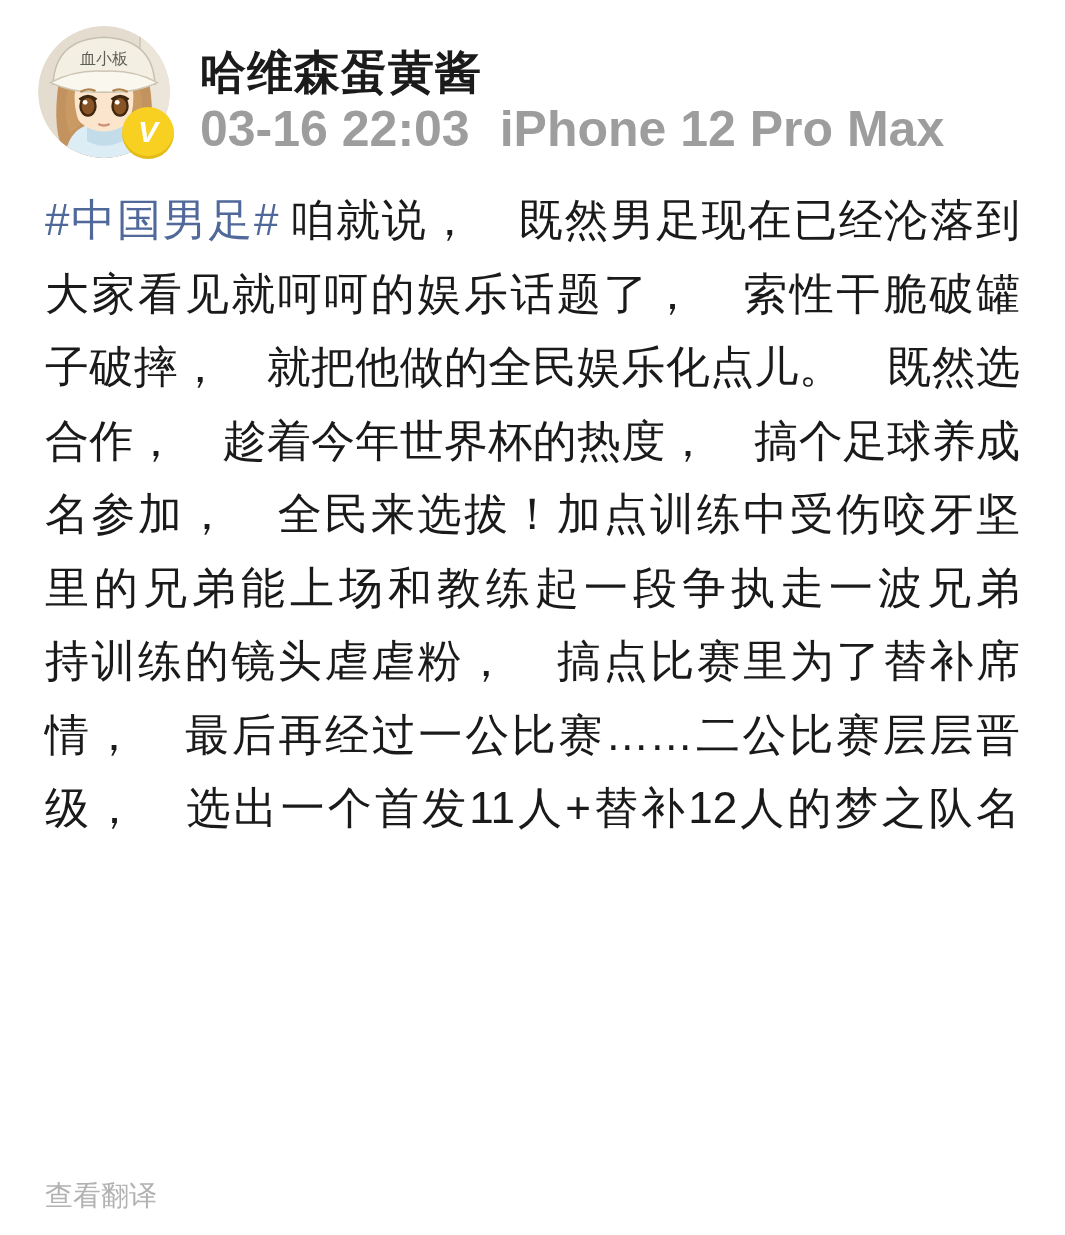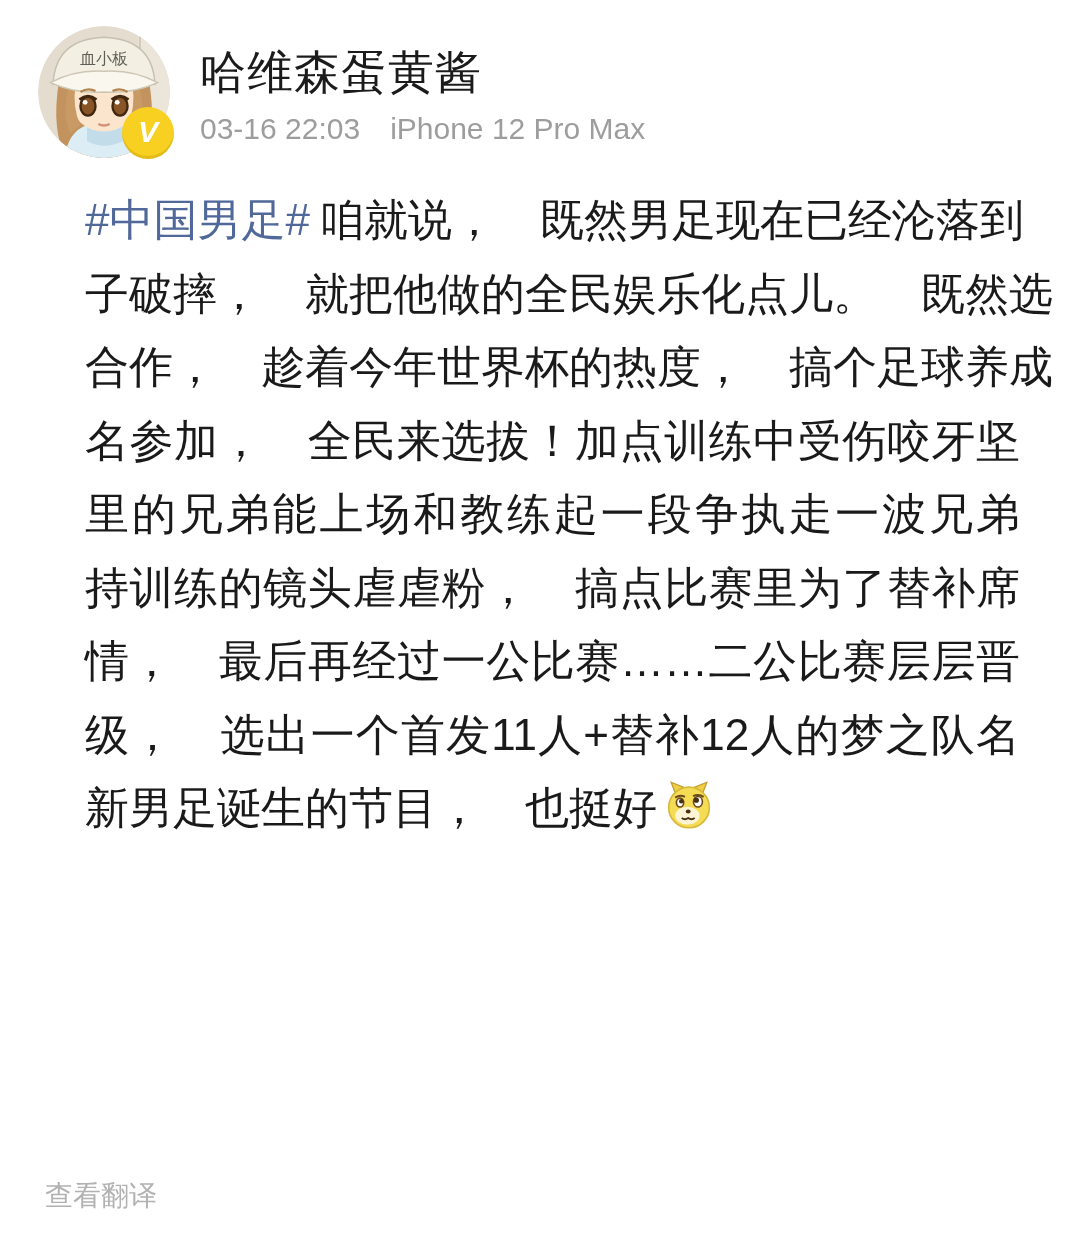--- a/index.html
+++ b/index.html
@@ -24,37 +24,37 @@
     background:#f7d022;border-radius:50%;
     display:flex;align-items:center;justify-content:center;
     box-shadow:inset 0 -3px 0 rgba(190,150,0,.35);
   }
   .badge span{
     color:#ffffff;font-size:30px;font-weight:bold;font-style:italic;
     transform:translateY(-1px);
   }
   .username{
     position:absolute;left:200px;top:44px;
-    font-size:46px;line-height:56px;font-weight:400;color:#1b1b1b;
+    font-size:46px;line-height:56px;font-weight:700;color:#1b1b1b;
     letter-spacing:1px;
   }
   .meta{
     position:absolute;left:200px;top:106px;
-    font-size:30px;line-height:46px;color:#9d9d9d;font-weight:400;
+    font-size:50px;line-height:46px;color:#9d9d9d;font-weight:700;
   }
   .meta .device{margin-left:30px;}
 
   
   .body{
     position:absolute;left:45px;top:183px;width:975px;
     color:#1a1a1a;font-size:44px;font-weight:500;
   }
   .line{
     height:73.5px;line-height:73.5px;white-space:nowrap;
-    text-align:justify;text-align-last:justify;margin-left:40px;
+    text-align:justify;text-align-last:justify;
   }
   .line.last{text-align-last:left;}
   .hashtag{color:#50699a;margin-right:10px;}
   .doge{
     width:52px;height:52px;display:inline-block;
     vertical-align:-8px;margin-left:6px;
   }
 
   
   .translate{
@@ -116,40 +116,25 @@
     </div>
   </div>
 
   <div class="username">哈维森蛋黄酱</div>
   <div class="meta">
     <span>03-16 22:03</span><span class="device">iPhone 12 Pro Max</span>
   </div>
 
   <div class="body">
     <div class="line"><span class="hashtag">#中国男足#</span><span>咱就说，　既然男足现在已经沦落到</span></div>
+    <div class="line">大家看见就呵呵的娱乐话题了，　索性干脆破罐</div>
     <div class="line">子破摔，　就把他做的全民娱乐化点儿。　既然选</div>
     <div class="line">合作，　趁着今年世界杯的热度，　搞个足球养成</div>
     <div class="line">名参加，　全民来选拔！加点训练中受伤咬牙坚</div>
     <div class="line">里的兄弟能上场和教练起一段争执走一波兄弟</div>
     <div class="line">持训练的镜头虐虐粉，　搞点比赛里为了替补席</div>
     <div class="line">情，　最后再经过一公比赛……二公比赛层层晋</div>
     <div class="line">级，　选出一个首发11人+替补12人的梦之队名</div>
-    <div class="line last">
-      <span>新男足诞生的节目，　也挺好</span><svg class="doge" viewBox="0 0 64 64">
-        <path d="M15,17 L10,4 L25,10 Z" fill="#f0cf45" stroke="#c19b2e" stroke-width="1.5"></path>
-        <path d="M49,17 L54,4 L39,10 Z" fill="#f0cf45" stroke="#c19b2e" stroke-width="1.5"></path>
-        <circle cx="32" cy="35" r="25" fill="#f5dc55" stroke="#d8b83a" stroke-width="2"></circle>
-        <ellipse cx="30" cy="45" rx="15" ry="11" fill="#fcf4d4"></ellipse>
-        <path d="M15,23 Q21,19 27,22" stroke="#6b4a1e" stroke-width="2.5" fill="none"></path>
-        <path d="M37,21 Q44,18 50,22" stroke="#6b4a1e" stroke-width="2.5" fill="none"></path>
-        <ellipse cx="21" cy="29" rx="4.5" ry="5.5" fill="#ffffff" stroke="#6b4a1e" stroke-width="2"></ellipse>
-        <circle cx="22.5" cy="27.5" r="2.8" fill="#4a3013"></circle>
-        <ellipse cx="43" cy="28" rx="5.5" ry="6.5" fill="#ffffff" stroke="#6b4a1e" stroke-width="2"></ellipse>
-        <circle cx="41" cy="26" r="3.2" fill="#4a3013"></circle>
-        <ellipse cx="31" cy="40" rx="3" ry="2.4" fill="#4a3013"></ellipse>
-        <path d="M23,48 Q27,51 31,48 Q35,51 39,48" stroke="#4a3013" stroke-width="2.2" fill="none"></path>
-      </svg>
-    </div>
   </div>
 
   <div class="translate">查看翻译</div>
 
 </div>
 
 </body></html>

